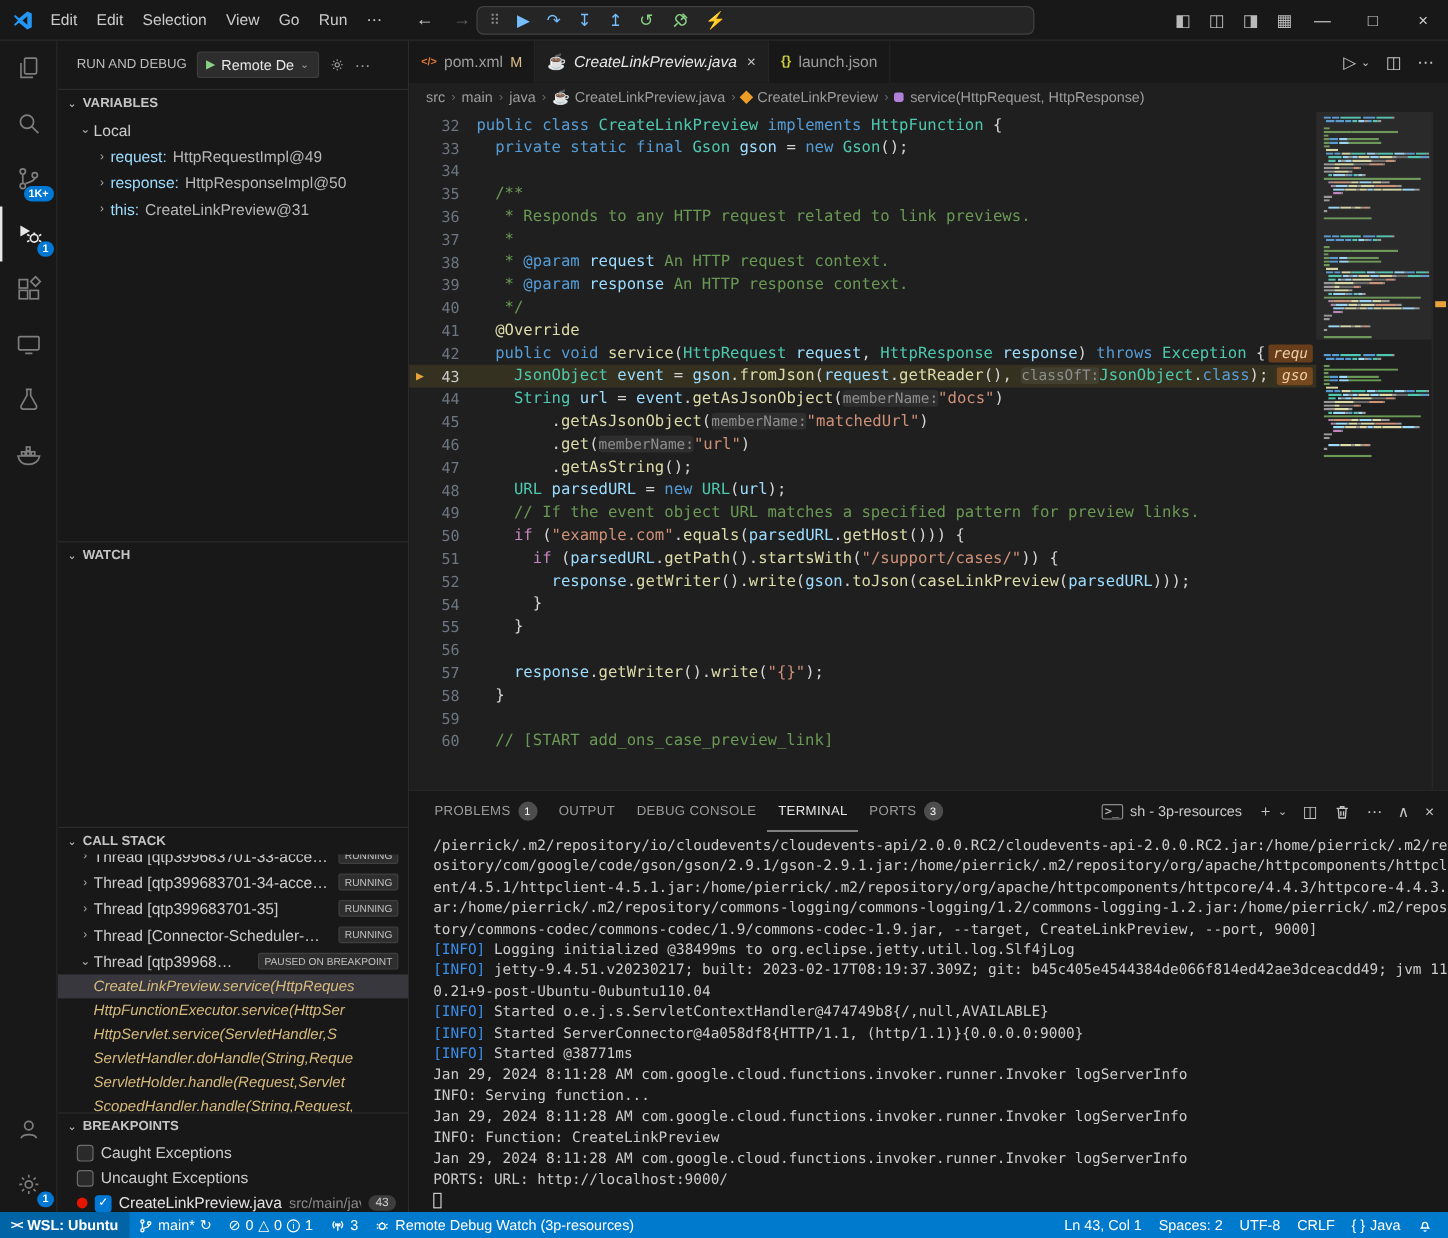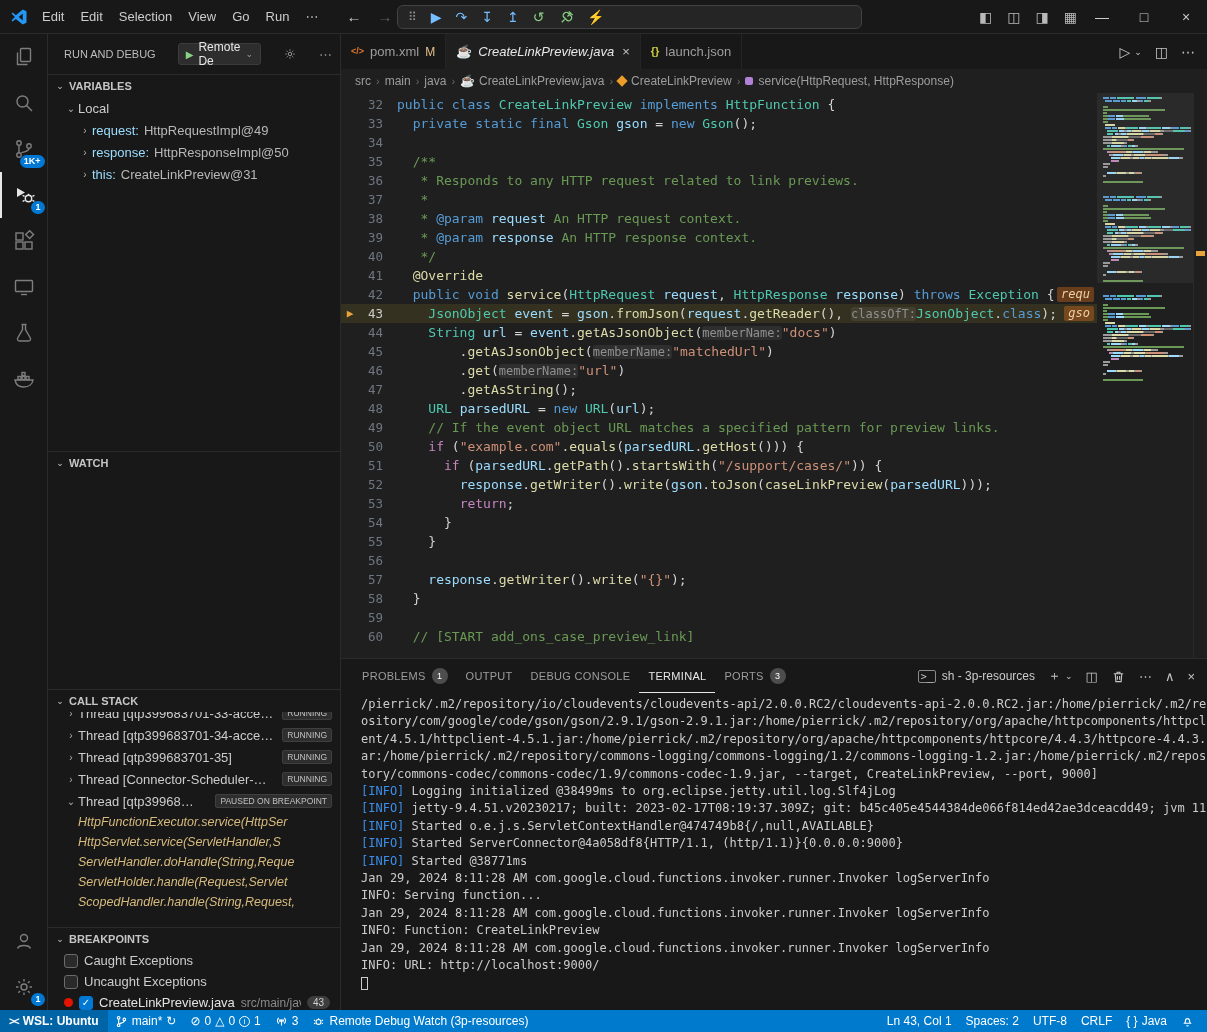--- a/index.html
+++ b/index.html
@@ -23,21 +23,21 @@
 
 #main{display:flex;height:976px}
 #activitybar{width:48px;background:#181818;border-right:1px solid #2b2b2b;display:flex;flex-direction:column;align-items:center}
 .ab-item{width:48px;height:46px;display:flex;align-items:center;justify-content:center;color:#7e7e7e;position:relative;flex:none}
 .ab-item.active{color:#e7e7e7;box-shadow:inset 2px 0 0 #e7e7e7}
 .ab-item svg{width:24px;height:24px;stroke:currentColor;fill:none;stroke-width:1.4}
 .ab-badge{position:absolute;right:3px;bottom:4px;background:#0078d4;color:#fff;font-size:9px;line-height:1;padding:2px 4px;border-radius:8px;font-weight:bold}
 .ab-bottom{margin-top:auto}
 
 #sidebar{width:293px;background:#181818;border-right:1px solid #2b2b2b;display:flex;flex-direction:column;font-size:13px;overflow:hidden}
-#sidebar-header{height:40px;display:flex;align-items:center;padding:0 8px 0 16px;gap:22px;flex:none}
+#sidebar-header{height:40px;display:flex;align-items:center;padding:0 8px 0 16px;gap:8px;flex:none}
 #sidebar-title{font-size:11px;color:#bdbdbd;white-space:nowrap}
 #launch-pill{display:flex;align-items:center;gap:5px;background:#2d2d2d;border:1px solid #3c3c3c;border-radius:3px;height:22px;padding:0 7px;color:#e7e7e7;font-size:12px}
 #launch-pill .play{color:#89d185;font-size:10px}
 #launch-pill .chev{color:#9d9d9d;font-size:9px}
 .hdr-ico{color:#9d9d9d}
 .section{border-top:1px solid #2b2b2b;overflow:hidden;flex:none}
 .section-header{height:22px;display:flex;align-items:center;gap:3px;padding:0 6px;font-size:11px;font-weight:bold;color:#c5c5c5}
 .chevron{color:#c5c5c5;font-size:9px;width:12px;text-align:center;font-weight:normal}
 .row{height:22px;display:flex;align-items:center}
 .twisty{width:14px;text-align:center;color:#adadad;font-size:10px;flex:none}
@@ -315,20 +315,21 @@
           <div class="row thread-row">
             <span class="twisty">›</span>
             <span class="thread-label">Thread [Connector-Scheduler-…</span>
             <span class="badge">RUNNING</span>
           </div>
           <div class="row thread-row">
             <span class="twisty">⌄</span>
             <span class="thread-label">Thread [qtp39968…</span>
             <span class="badge">PAUSED ON BREAKPOINT</span>
           </div>
+          <div class="frame-row selected">CreateLinkPreview.service(HttpReques</div>
           <div class="frame-row">HttpFunctionExecutor.service(HttpSer</div>
           <div class="frame-row">HttpServlet.service(ServletHandler,S</div>
           <div class="frame-row">ServletHandler.doHandle(String,Reque</div>
           <div class="frame-row">ServletHolder.handle(Request,Servlet</div>
           <div class="frame-row">ScopedHandler.handle(String,Request,</div>
         </div>
     </div>
 
     <div class="section" style="flex:1">
       <div class="section-header">
@@ -547,27 +548,20 @@
           <div class="code-row">
             <span class="gutter">
               <span class="bp-glyph"></span>
               <span class="lnum">52</span>
             </span>
             <span class="code-text"><span class="t-p">        </span><span class="t-v">response</span><span class="t-p">.</span><span class="t-f">getWriter</span><span class="t-p">().</span><span class="t-f">write</span><span class="t-p">(</span><span class="t-v">gson</span><span class="t-p">.</span><span class="t-f">toJson</span><span class="t-p">(</span><span class="t-f">caseLinkPreview</span><span class="t-p">(</span><span class="t-v">parsedURL</span><span class="t-p">)));</span></span>
           </div>
           <div class="code-row">
             <span class="gutter">
               <span class="bp-glyph"></span>
-              <span class="lnum">53</span>
-            </span>
-            <span class="code-text"><span class="t-p">        </span><span class="t-c">return</span><span class="t-p">;</span></span>
-          </div>
-          <div class="code-row">
-            <span class="gutter">
-              <span class="bp-glyph"></span>
               <span class="lnum">54</span>
             </span>
             <span class="code-text"><span class="t-p">      }</span></span>
           </div>
           <div class="code-row">
             <span class="gutter">
               <span class="bp-glyph"></span>
               <span class="lnum">55</span>
             </span>
             <span class="code-text"><span class="t-p">    }</span></span>
@@ -1337,29 +1331,30 @@
         </div>
       </div>
       <div id="terminal">
           <div class="term-line"><span class="tt-p">/pierrick/.m2/repository/io/cloudevents/cloudevents-api/2.0.0.RC2/cloudevents-api-2.0.0.RC2.jar:/home/pierrick/.m2/rep</span></div>
           <div class="term-line"><span class="tt-p">ository/com/google/code/gson/gson/2.9.1/gson-2.9.1.jar:/home/pierrick/.m2/repository/org/apache/httpcomponents/httpcli</span></div>
           <div class="term-line"><span class="tt-p">ent/4.5.1/httpclient-4.5.1.jar:/home/pierrick/.m2/repository/org/apache/httpcomponents/httpcore/4.4.3/httpcore-4.4.3.j</span></div>
           <div class="term-line"><span class="tt-p">ar:/home/pierrick/.m2/repository/commons-logging/commons-logging/1.2/commons-logging-1.2.jar:/home/pierrick/.m2/reposi</span></div>
           <div class="term-line"><span class="tt-p">tory/commons-codec/commons-codec/1.9/commons-codec-1.9.jar, --target, CreateLinkPreview, --port, 9000]</span></div>
           <div class="term-line"><span class="tt-i">[INFO]</span><span class="tt-p"> Logging initialized @38499ms to org.eclipse.jetty.util.log.Slf4jLog</span></div>
           <div class="term-line"><span class="tt-i">[INFO]</span><span class="tt-p"> jetty-9.4.51.v20230217; built: 2023-02-17T08:19:37.309Z; git: b45c405e4544384de066f814ed42ae3dceacdd49; jvm 11.</span></div>
+          <div class="term-line"><span class="tt-p">0.21+9-post-Ubuntu-0ubuntu110.04</span></div>
           <div class="term-line"><span class="tt-i">[INFO]</span><span class="tt-p"> Started o.e.j.s.ServletContextHandler@474749b8{/,null,AVAILABLE}</span></div>
           <div class="term-line"><span class="tt-i">[INFO]</span><span class="tt-p"> Started ServerConnector@4a058df8{HTTP/1.1, (http/1.1)}{0.0.0.0:9000}</span></div>
           <div class="term-line"><span class="tt-i">[INFO]</span><span class="tt-p"> Started @38771ms</span></div>
           <div class="term-line"><span class="tt-p">Jan 29, 2024 8:11:28 AM com.google.cloud.functions.invoker.runner.Invoker logServerInfo</span></div>
           <div class="term-line"><span class="tt-p">INFO: Serving function...</span></div>
           <div class="term-line"><span class="tt-p">Jan 29, 2024 8:11:28 AM com.google.cloud.functions.invoker.runner.Invoker logServerInfo</span></div>
           <div class="term-line"><span class="tt-p">INFO: Function: CreateLinkPreview</span></div>
           <div class="term-line"><span class="tt-p">Jan 29, 2024 8:11:28 AM com.google.cloud.functions.invoker.runner.Invoker logServerInfo</span></div>
-          <div class="term-line"><span class="tt-p">INFO: URL: http://localhost:9000/</span></div>
+          <div class="term-line"><span class="tt-p">PORTS: URL: http://localhost:9000/</span></div>
           <div class="term-line"><span class="cursor"></span></div>
         </div>
     </div>
   </div>
 </div>
 
 <div id="statusbar">
   <span class="sb-item sb-remote">
       <span class="sb-rim">&gt;&lt;</span>
       <span>WSL: Ubuntu</span>

